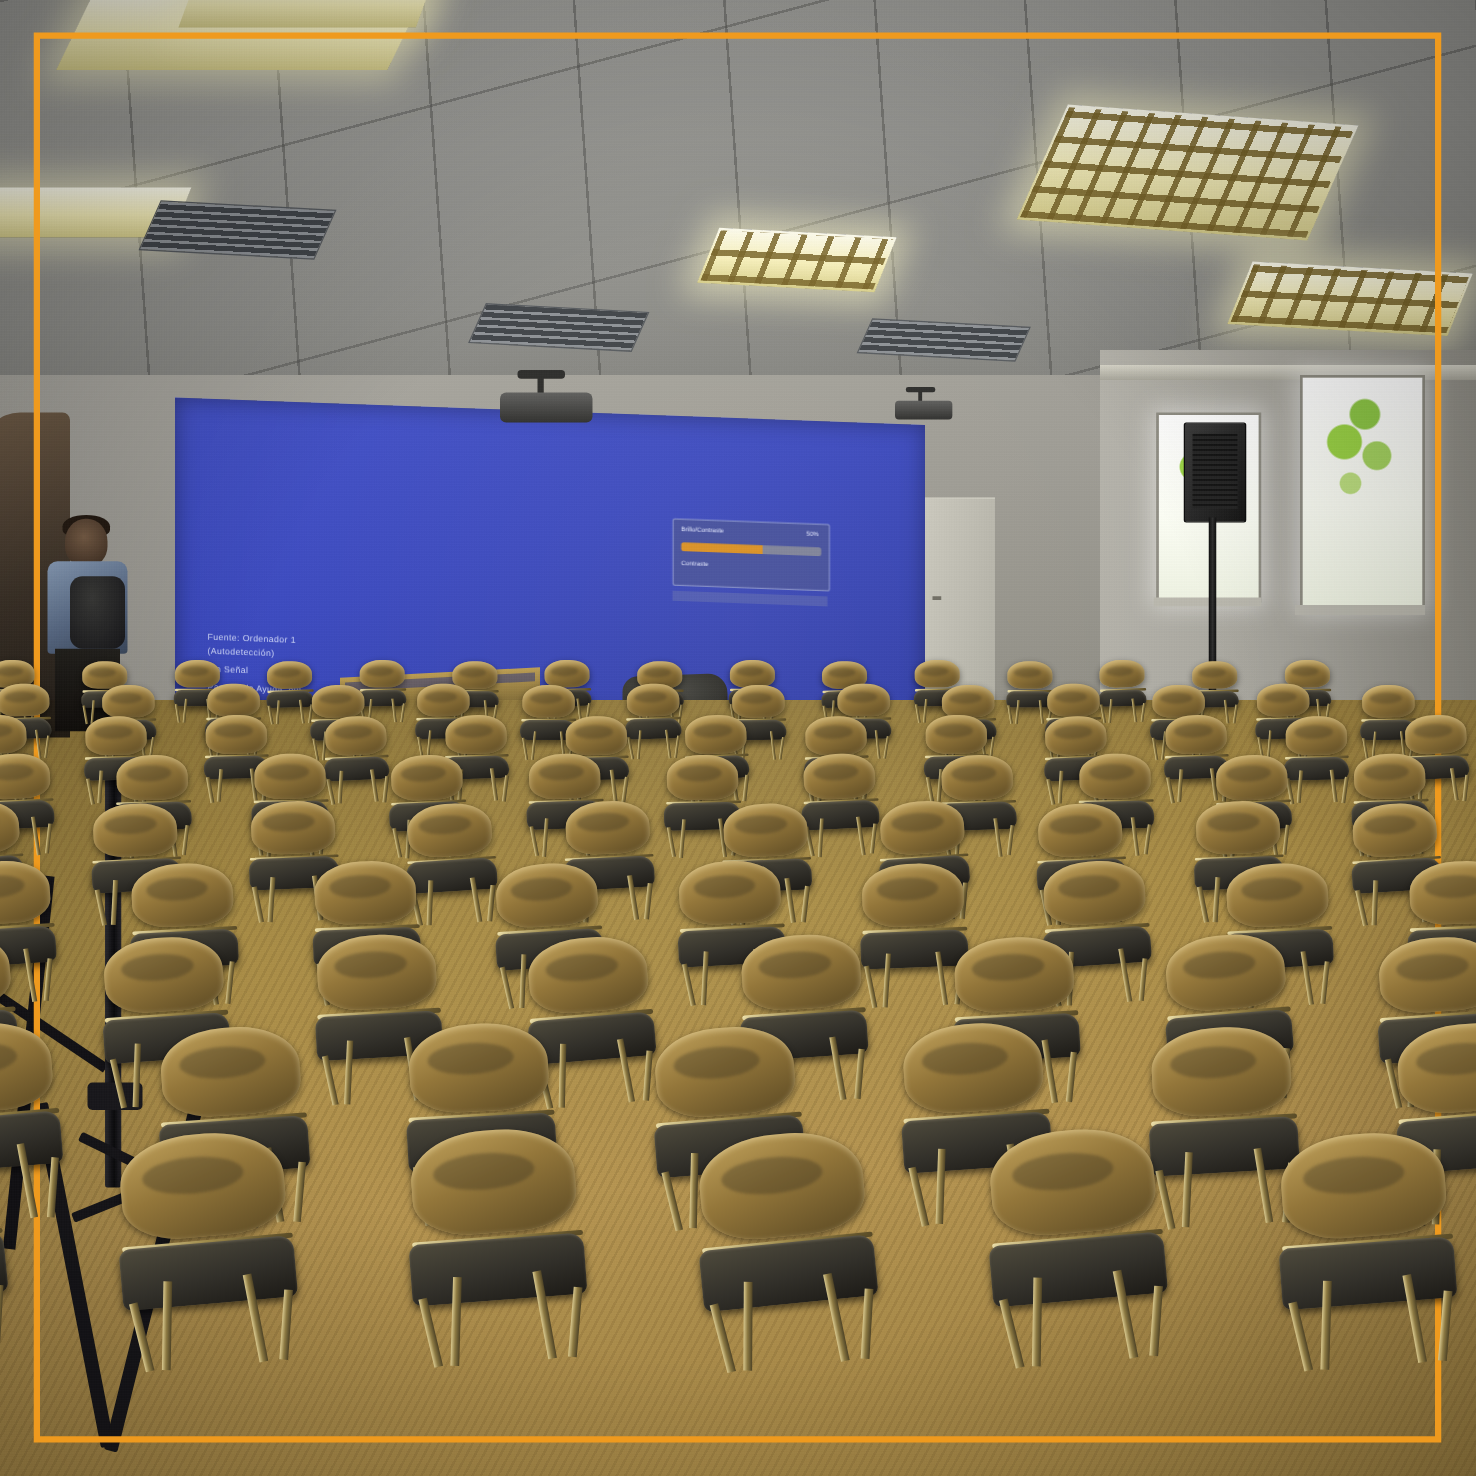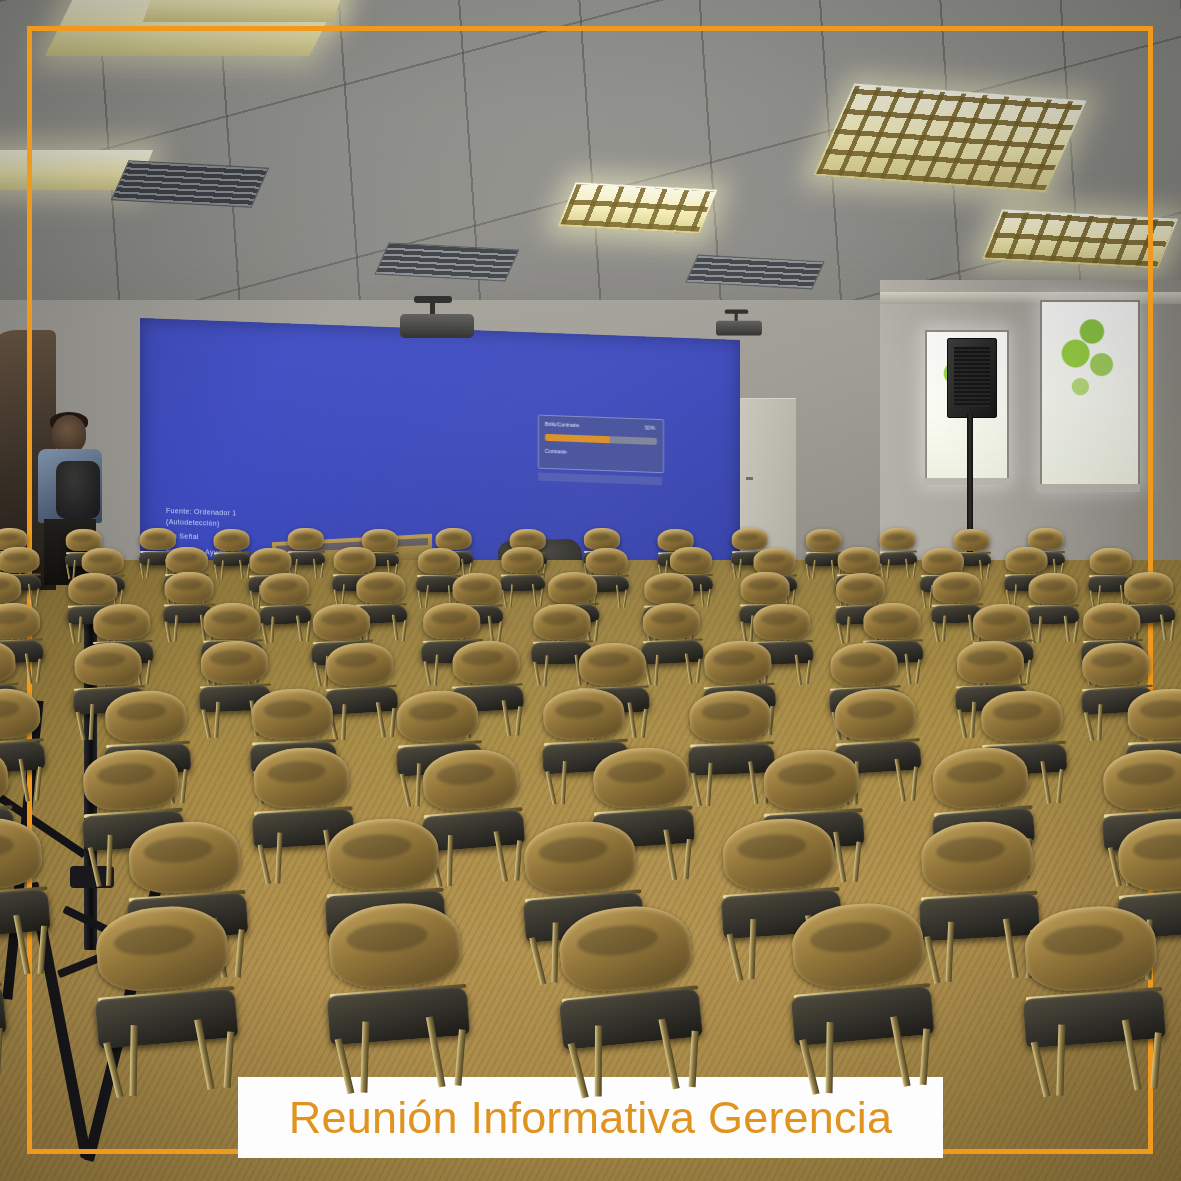--- a/index.html
+++ b/index.html
@@ -1160,17 +1160,14 @@
       <i class="x1"></i>
       <i class="x2"></i>
     </div>
 
     <div class="grade"></div>
     <div class="noise"></div>
   </div>
 
   <div id="frame"></div>
 
-  <div id="caption">
-    <span class="cap-text">Reunión Informativa Gerencia</span>
-  </div>
 
 </div>
 
 </body></html>

